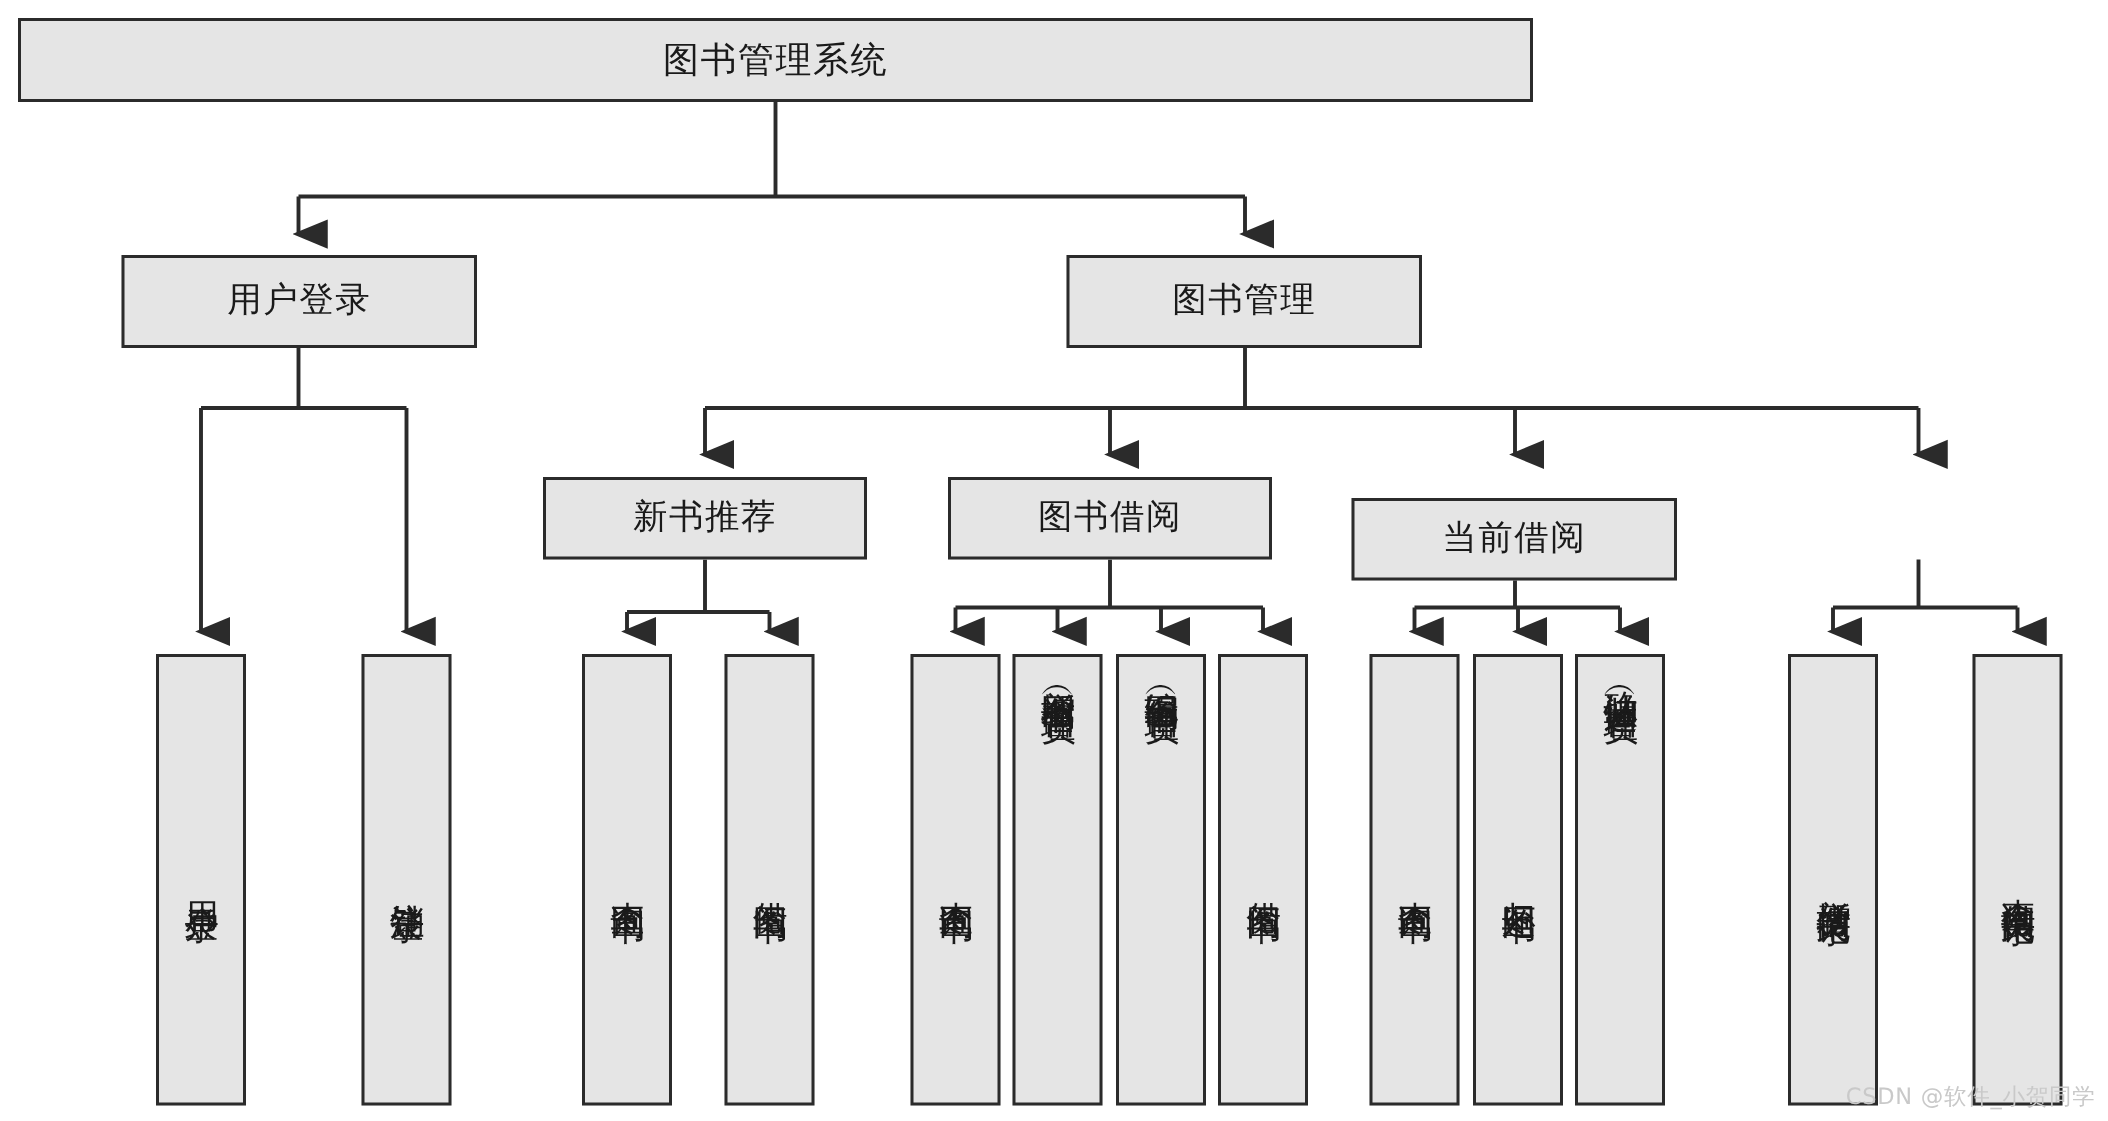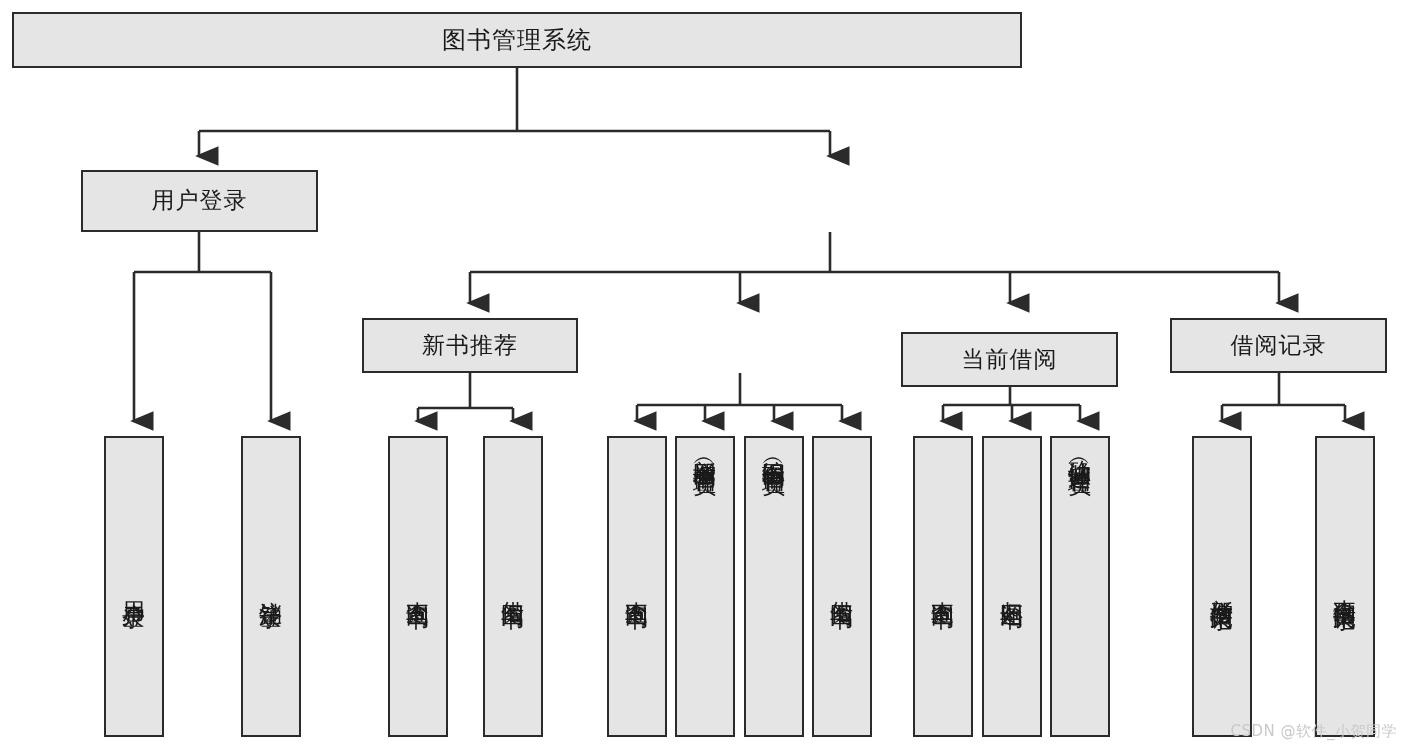--- a/index.html
+++ b/index.html
@@ -135,29 +135,32 @@
     </g>
   </svg>
 
   <div class="node horiz title" style="left:12px; top:12px; width:1010px; height:56px;">
     <span>图书管理系统</span>
   </div>
 
   <div class="node horiz" style="left:81px; top:170px; width:237px; height:62px;">
     <span>用户登录</span>
   </div>
+  <div class="node horiz" style="left:711px; top:170px; width:237px; height:62px;">
+    <span>图书管理</span>
+  </div>
 
   <div class="node horiz" style="left:362px; top:318px; width:216px; height:55px;">
     <span>新书推荐</span>
   </div>
+  <div class="node horiz" style="left:632px; top:318px; width:216px; height:55px;">
+    <span>图书借阅</span>
+  </div>
   <div class="node horiz" style="left:901px; top:332px; width:217px; height:55px;">
     <span>当前借阅</span>
-  </div>
-  <div class="node horiz" style="left:1170px; top:318px; width:217px; height:55px;">
-    <span>借阅记录</span>
   </div>
 
   <div class="node leaf" style="left:104px; top:436px; width:60px; height:301px;">
     <div class="leaf-inner">
         <span class="vtext">用户登录</span>
       </div>
   </div>
   <div class="node leaf" style="left:241px; top:436px; width:60px; height:301px;">
     <div class="leaf-inner">
         <span class="vtext">注销登录</span>

